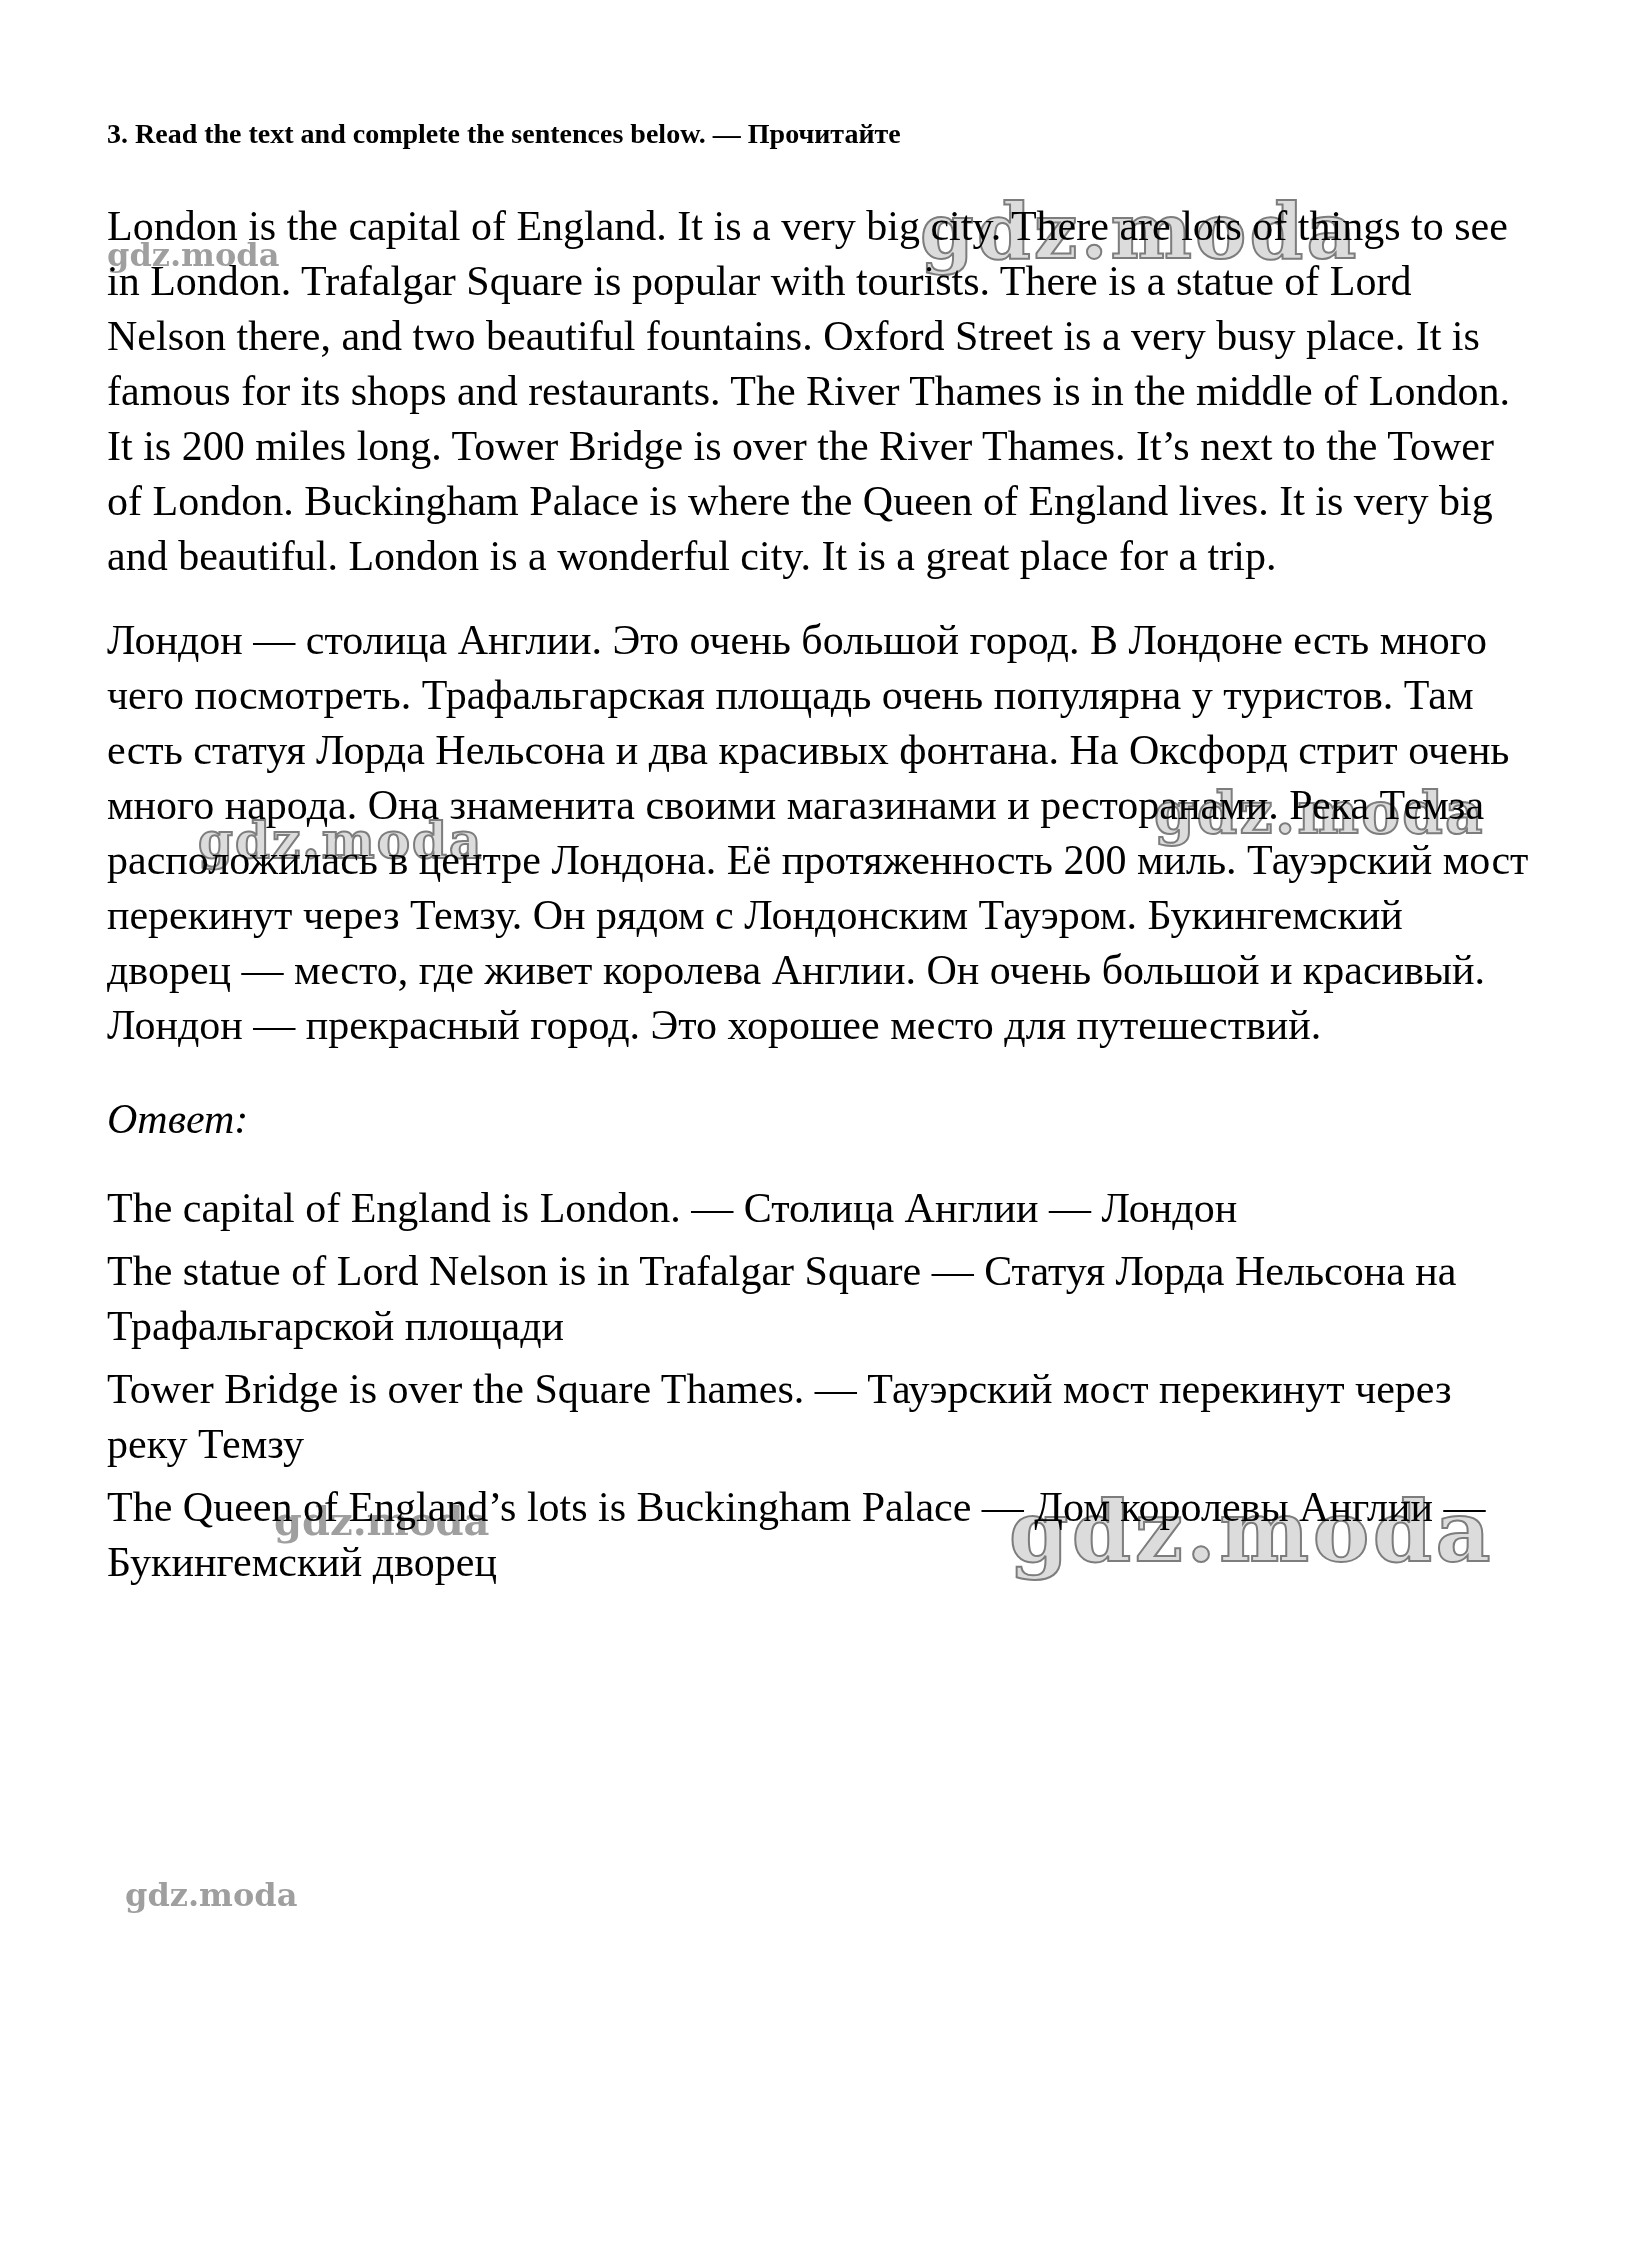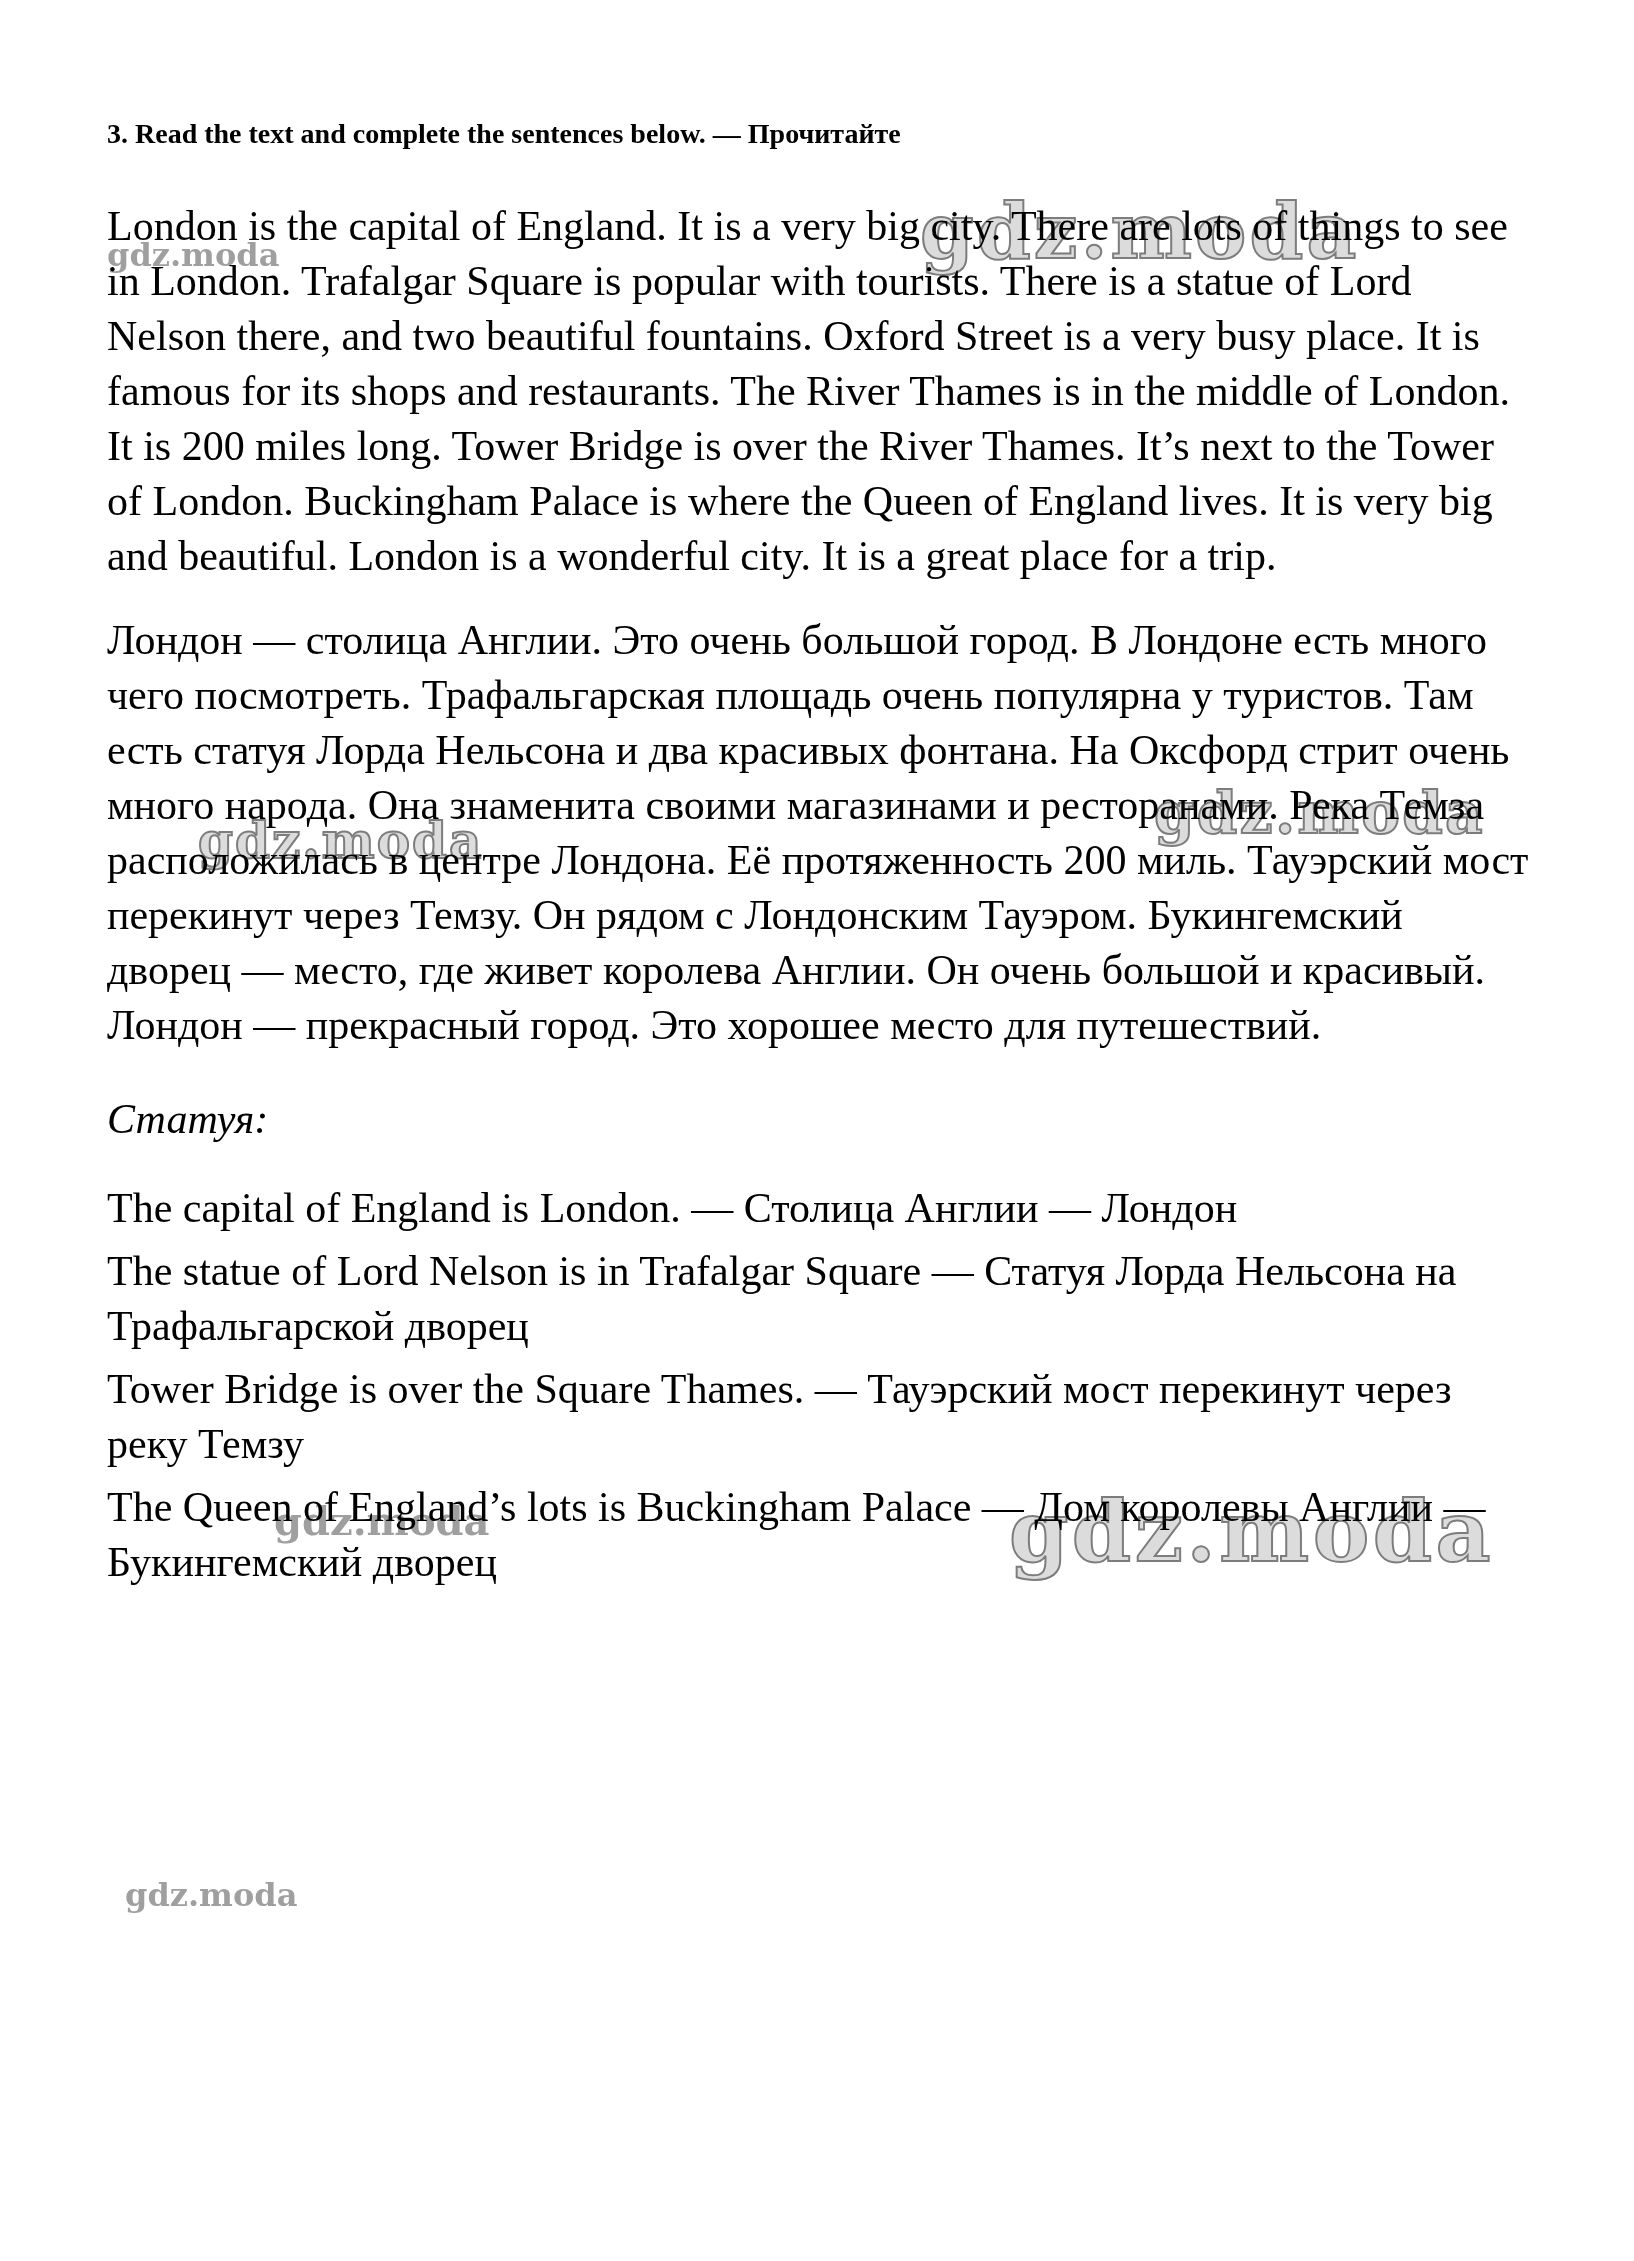--- a/index.html
+++ b/index.html
@@ -84,24 +84,24 @@
   <div class="content">
 
     <h3 class="title">
       <span class="title-line">3. Read the text and complete the sentences below. — Прочитайте</span>
     </h3>
 
     <p class="para">London is the capital of England. It is a very big city. There are lots of things to see in London. Trafalgar Square is popular with tourists. There is a statue of Lord Nelson there, and two beautiful fountains. Oxford Street is a very busy place. It is famous for its shops and restaurants. The River Thames is in the middle of London. It is 200 miles long. Tower Bridge is over the River Thames. It’s next to the Tower of London. Buckingham Palace is where the Queen of England lives. It is very big and beautiful. London is a wonderful city. It is a great place for a trip.</p>
 
     <p class="para">Лондон — столица Англии. Это очень большой город. В Лондоне есть много чего посмотреть. Трафальгарская площадь очень популярна у туристов. Там есть статуя Лорда Нельсона и два красивых фонтана. На Оксфорд стрит очень много народа. Она знаменита своими магазинами и ресторанами. Река Темза расположилась в центре Лондона. Её протяженность 200 миль. Тауэрский мост перекинут через Темзу. Он рядом с Лондонским Тауэром. Букингемский дворец — место, где живет королева Англии. Он очень большой и красивый. Лондон — прекрасный город. Это хорошее место для путешествий.</p>
 
-    <p class="answer-label">Статуя:</p>
+    <p class="answer-label">Ответ:</p>
 
     <div class="answers">
       <p class="para answer">The capital of England is London. — Столица Англии — Лондон</p>
-      <p class="para answer">The statue of Lord Nelson is in Trafalgar Square — Статуя Лорда Нельсона на Трафальгарской дворец</p>
+      <p class="para answer">The statue of Lord Nelson is in Trafalgar Square — Статуя Лорда Нельсона на Трафальгарской площади</p>
       <p class="para answer">Tower Bridge is over the Square Thames. — Тауэрский мост перекинут через реку Темзу</p>
       <p class="para answer">The Queen of England’s lots is Buckingham Palace — Дом королевы Англии — Букингемский дворец</p>
     </div>
 
   </div>
 </div>
 
 
 </body></html>

